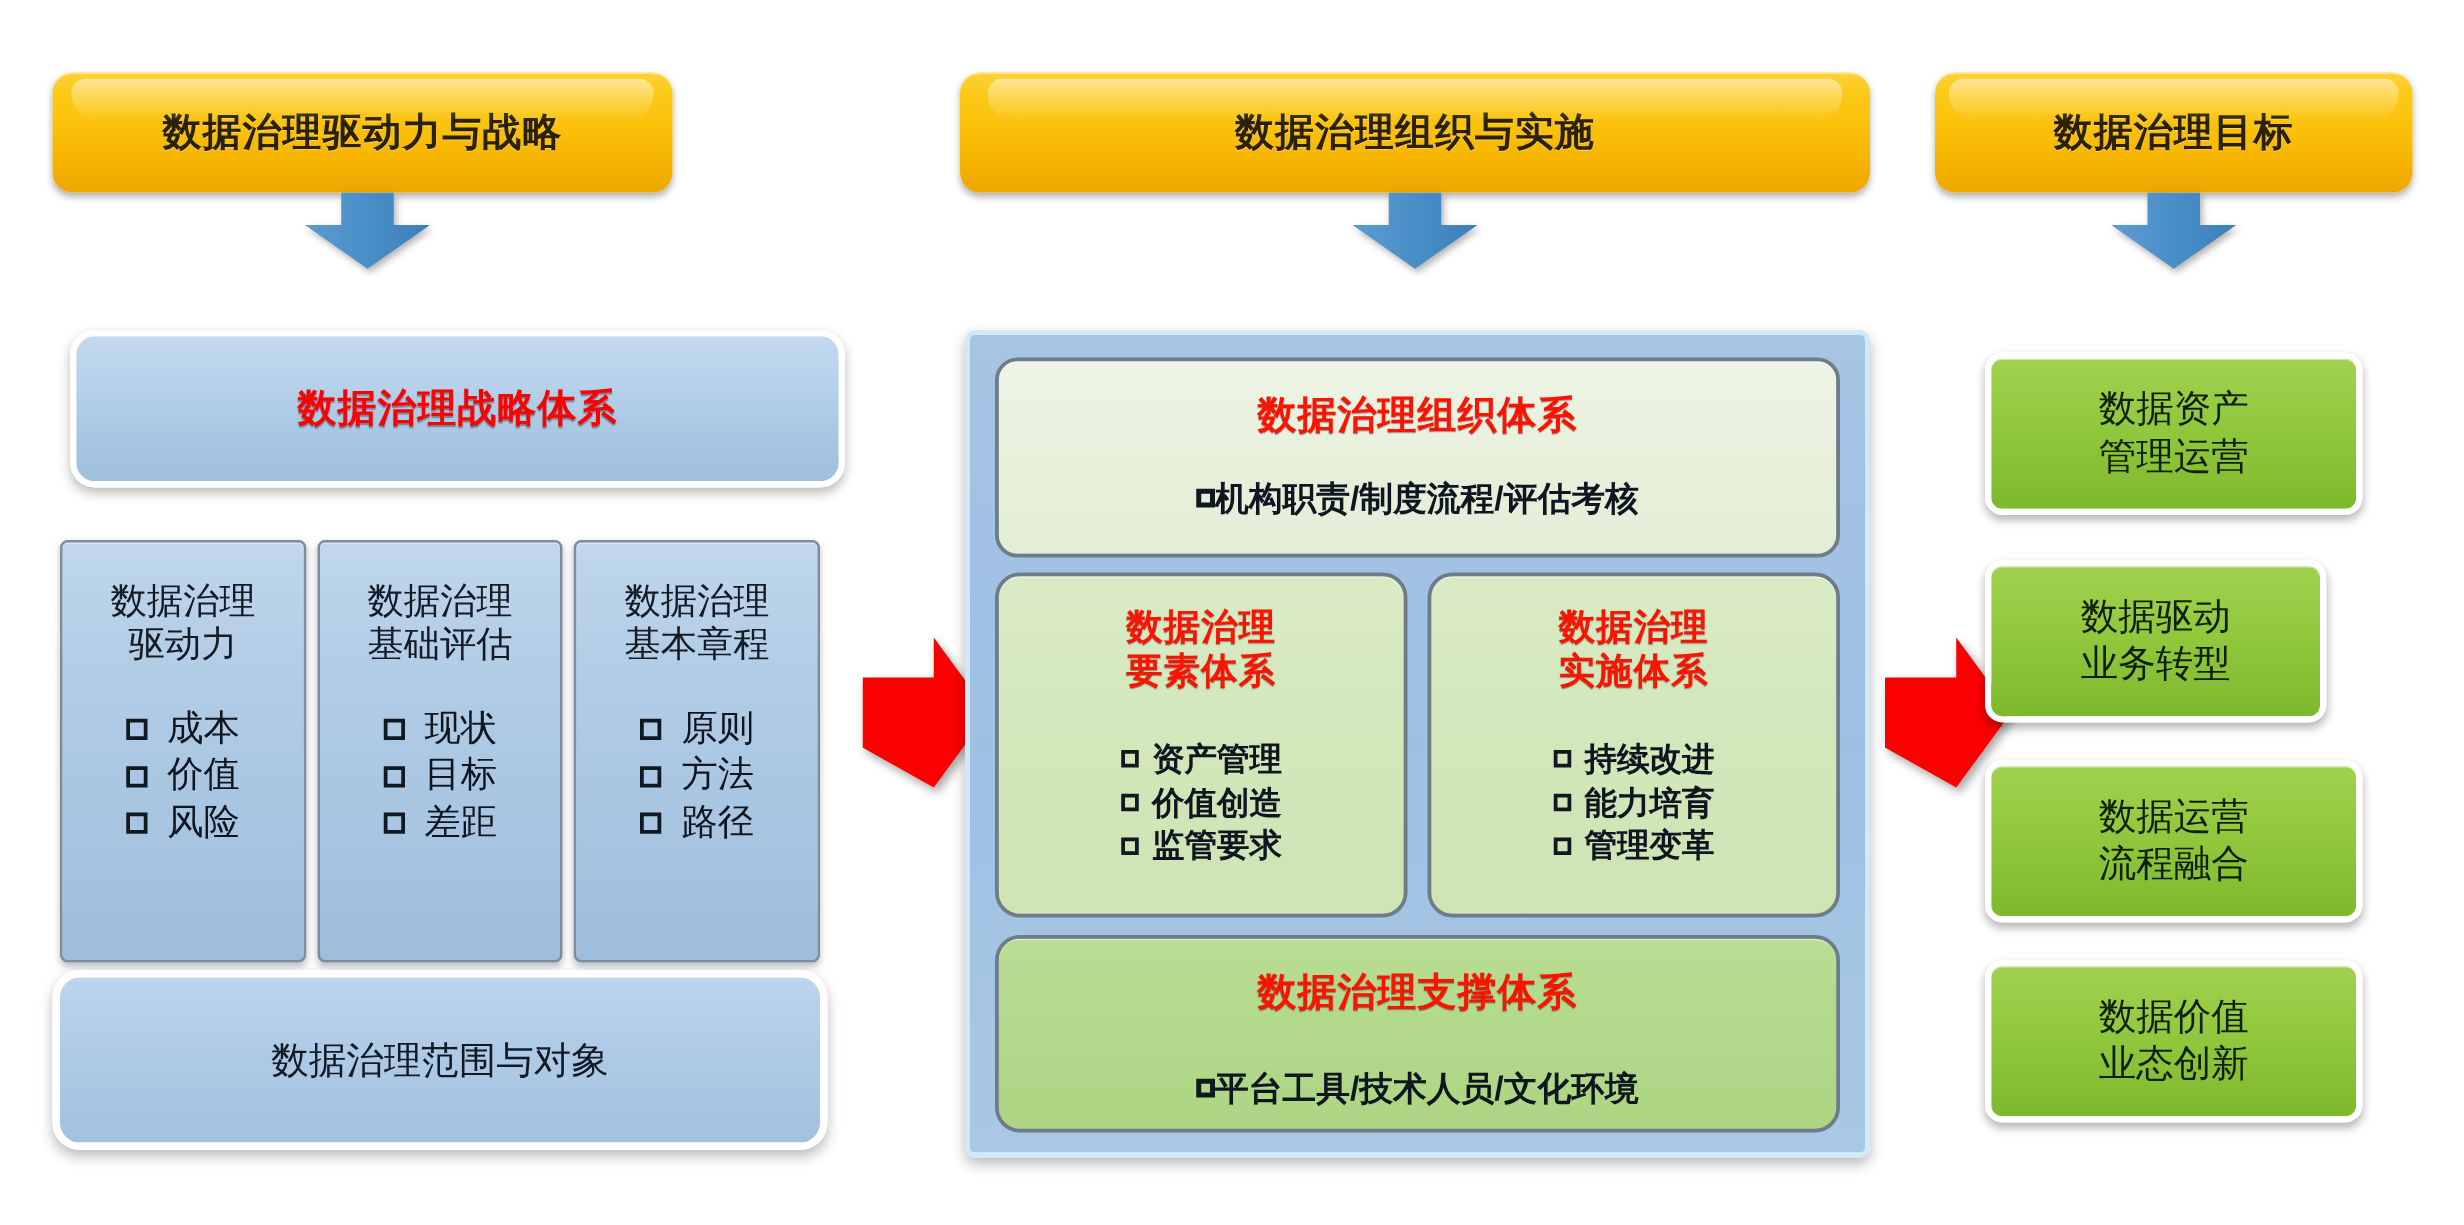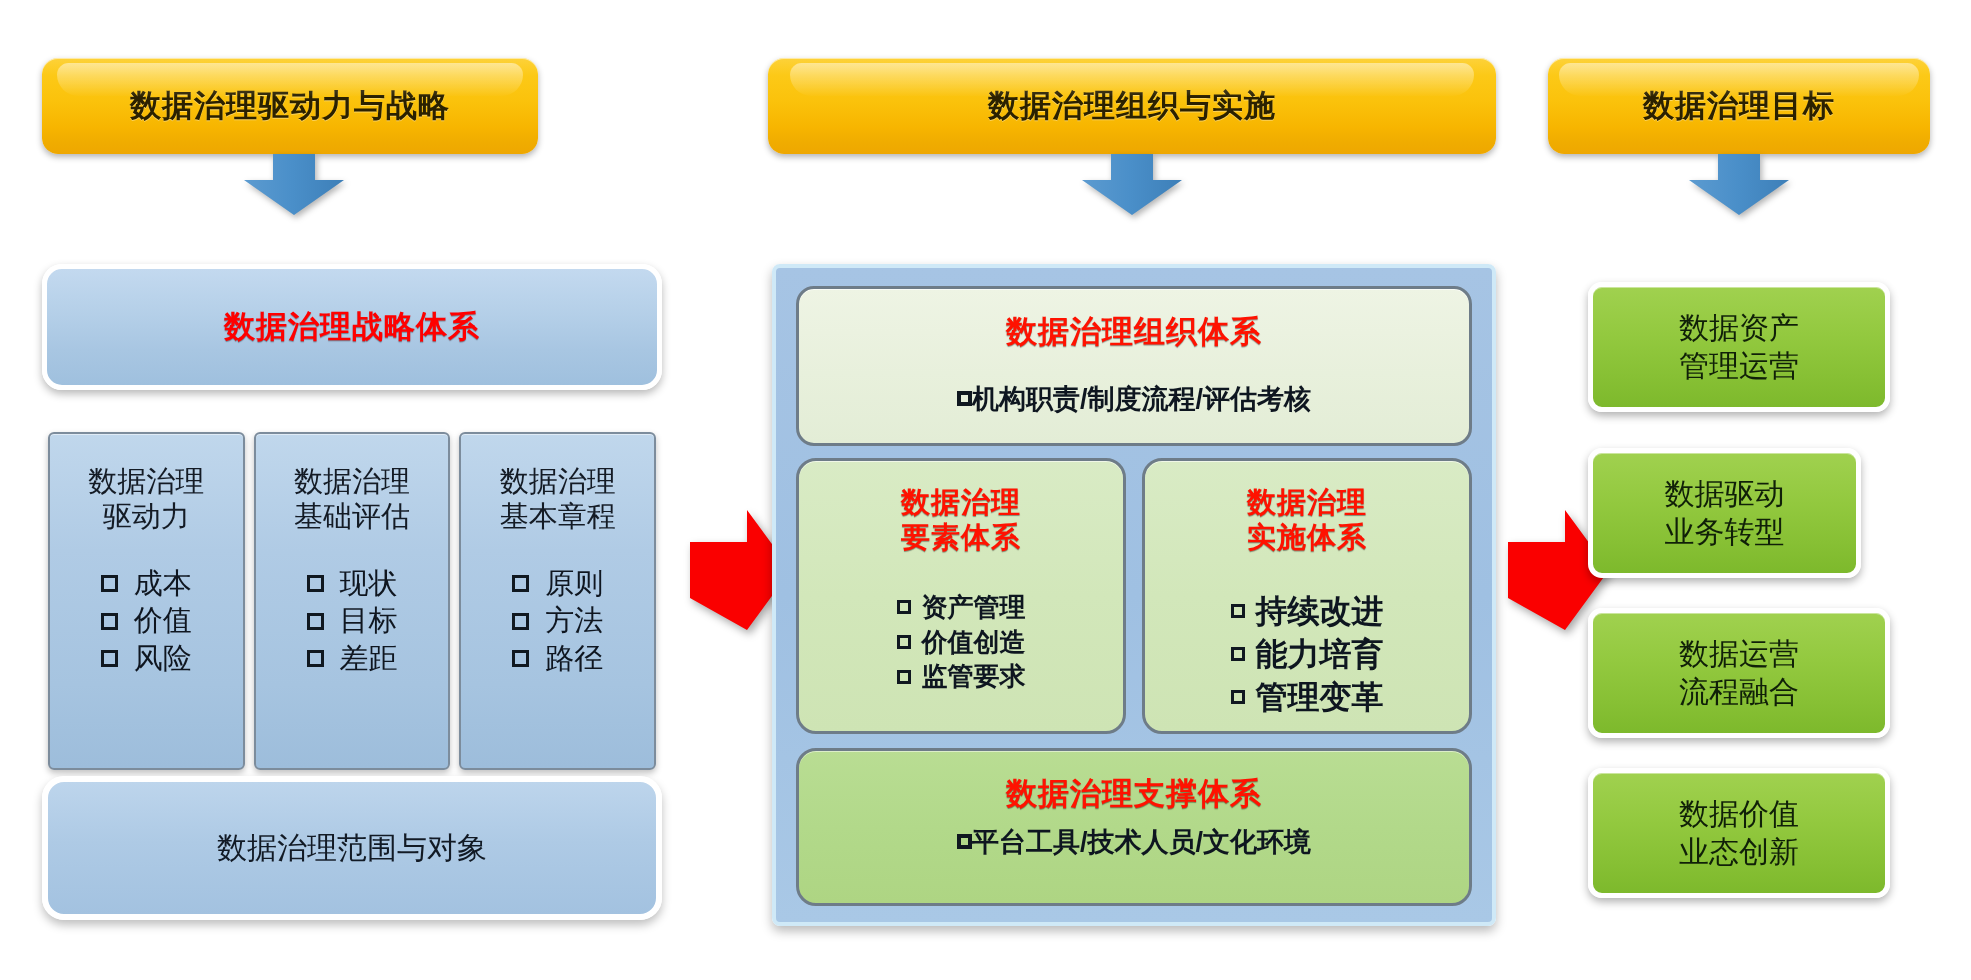--- a/index.html
+++ b/index.html
@@ -143,21 +143,21 @@
         <linearGradient id="blg1" x1="0" y1="0" x2="1" y2="0">
           <stop offset="0%" stop-color="#5c9bd0"></stop>
             <stop offset="48%" stop-color="#4a8fc9"></stop>
           <stop offset="100%" stop-color="#3d7fb8"></stop>
         </linearGradient>
       </defs>
       <polygon points="33,0 75,0 75,26 104,26 54,61 4,26 33,26" fill="url(#blg1)"></polygon>
     </svg>
   </div>
 
-  <div class="strategy-box" style="left:42px; top:264px; width:620px; height:126px;">
+  <div class="strategy-box" style="left:56px; top:264px; width:620px; height:126px;">
     <span class="strategy-title" style="font-size:31px;">数据治理战略体系</span>
   </div>
 
   <div class="tri-wrap" style="left:48px; top:432px; width:608px; height:338px;">
 
     <div class="tri-card">
       <div class="tri-head" style="font-size:29px;">
         <div>数据治理</div>
         <div>驱动力</div>
       </div>
@@ -276,39 +276,39 @@
           <span>监管要求</span>
         </div>
     </div>
   </div>
 
   <div class="sub-box" style="left:1142px; top:458px; width:330px; height:276px;">
     <div class="red-title" style="font-size:29px; margin-top:24px;">
       <div>数据治理</div>
       <div>实施体系</div>
     </div>
-    <div class="v-list" style="font-size:32px; margin-top:34px;">
+    <div class="v-list" style="font-size:26px; margin-top:34px;">
       <div class="li">
           <span class="sq" style="width:14px;height:14px;"></span>
           <span>持续改进</span>
         </div>
       <div class="li">
           <span class="sq" style="width:14px;height:14px;"></span>
           <span>能力培育</span>
         </div>
       <div class="li">
           <span class="sq" style="width:14px;height:14px;"></span>
           <span>管理变革</span>
         </div>
     </div>
   </div>
 
   <div class="support-box" style="left:796px; top:748px; width:676px; height:158px;">
     <div class="red-title" style="font-size:31px; margin-top:24px;">数据治理支撑体系</div>
-    <div class="inline-item" style="font-size:27px; margin-top:11px;">
+    <div class="inline-item" style="font-size:27px; margin-top:40px;">
       <span class="sq" style="width:15px;height:15px;border-width:4px;"></span>
       <span>平台工具/技术人员/文化环境</span>
     </div>
   </div>
 
   <div class="rarrow" style="left:1508px; top:500px; width:104px; height:140px;">
     <svg width="104" height="140" viewBox="0 0 104 140">
       <polygon points="0,42 57,42 57,10 101,70 57,130 0,98" fill="#fa0000"></polygon>
     </svg>
   </div>

